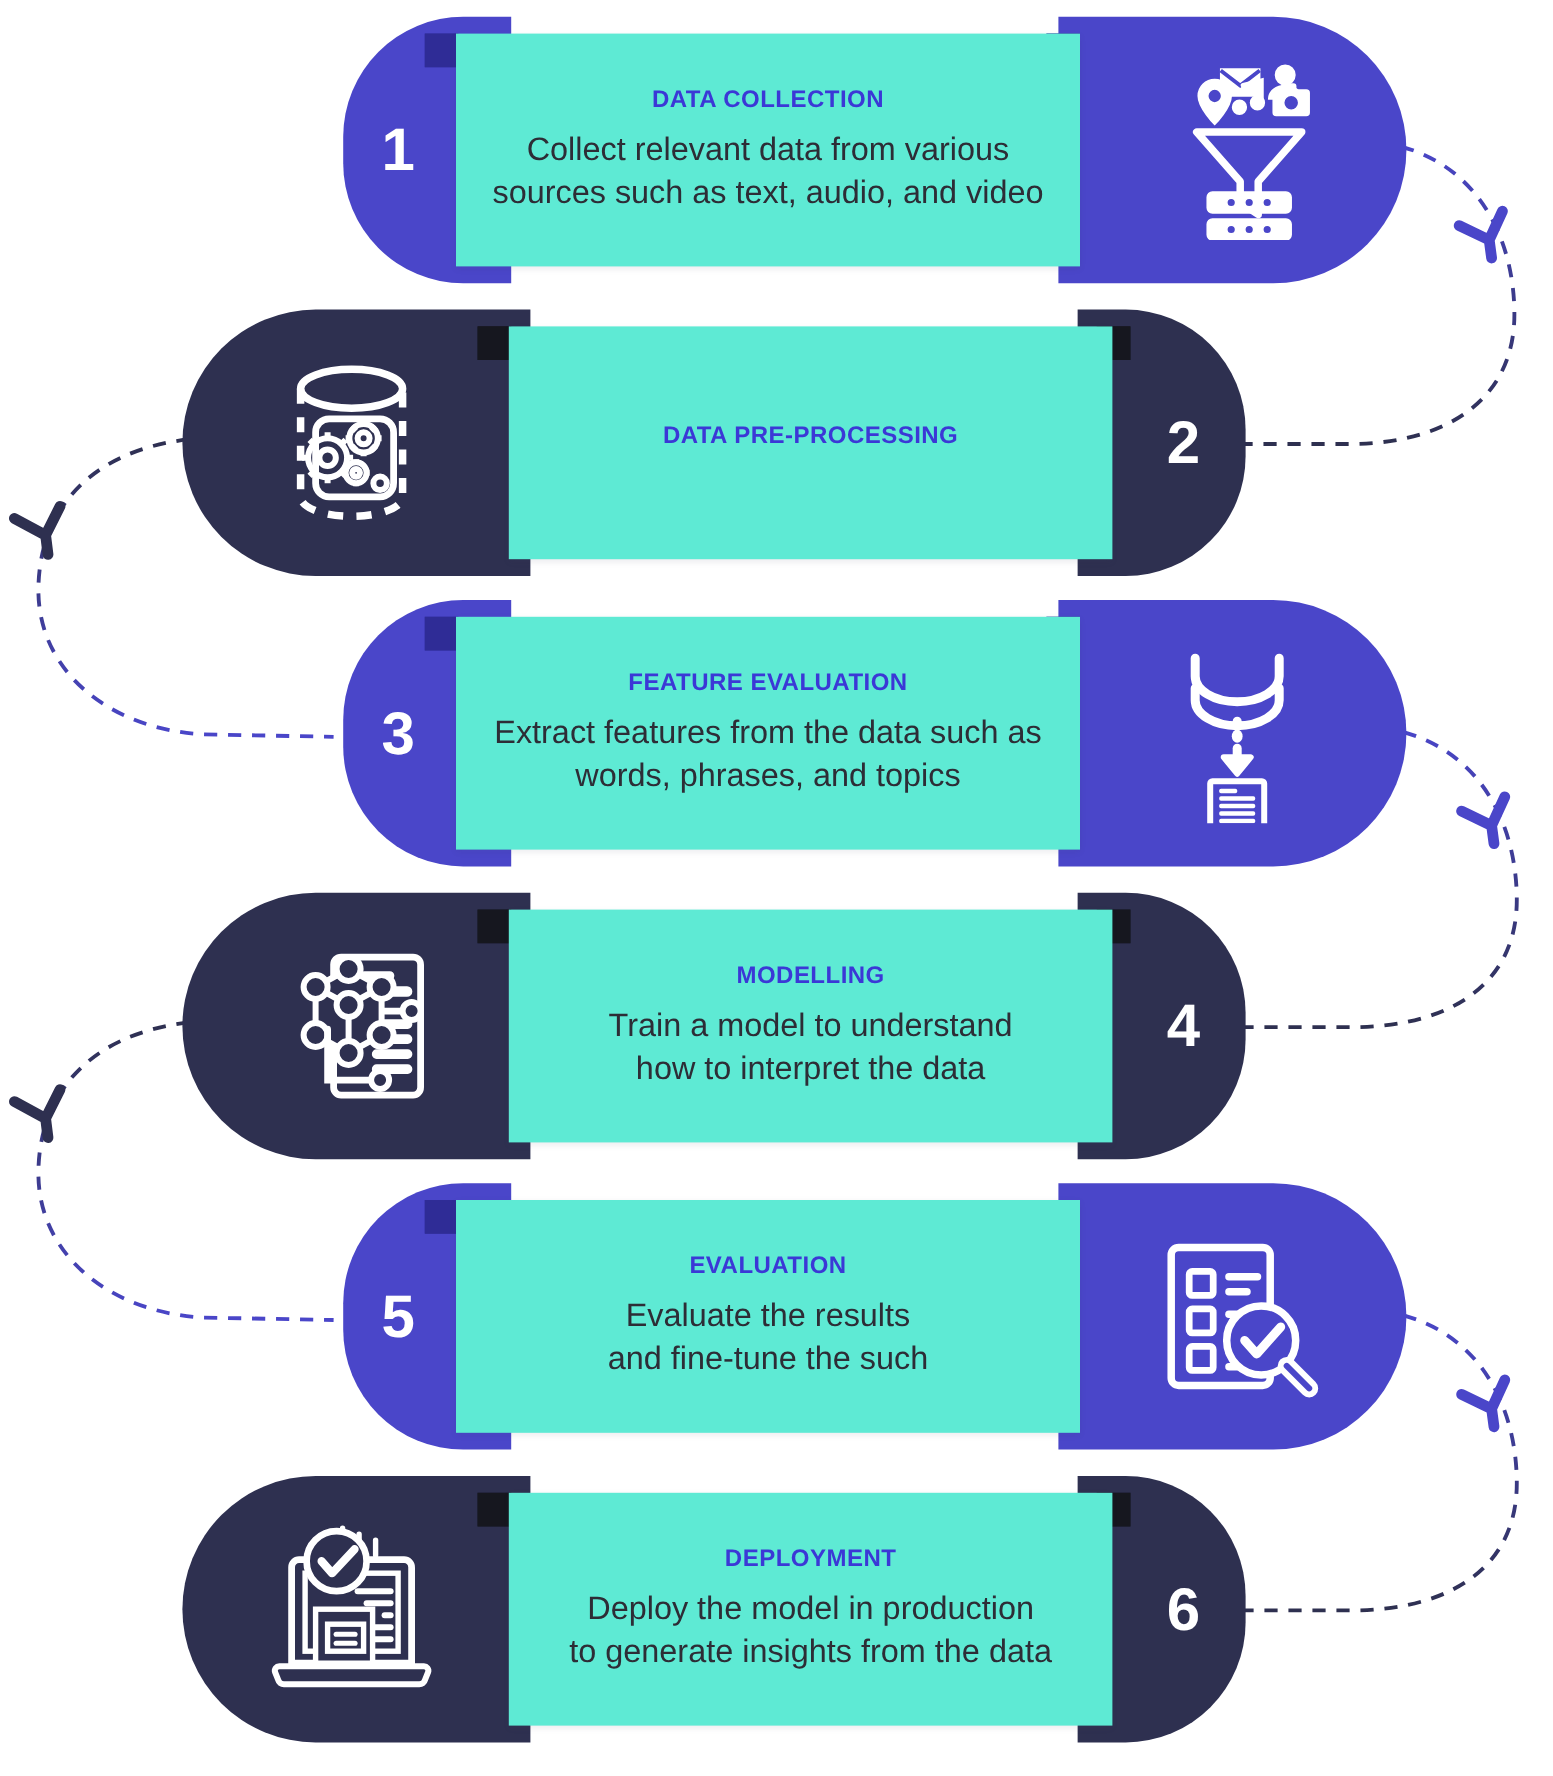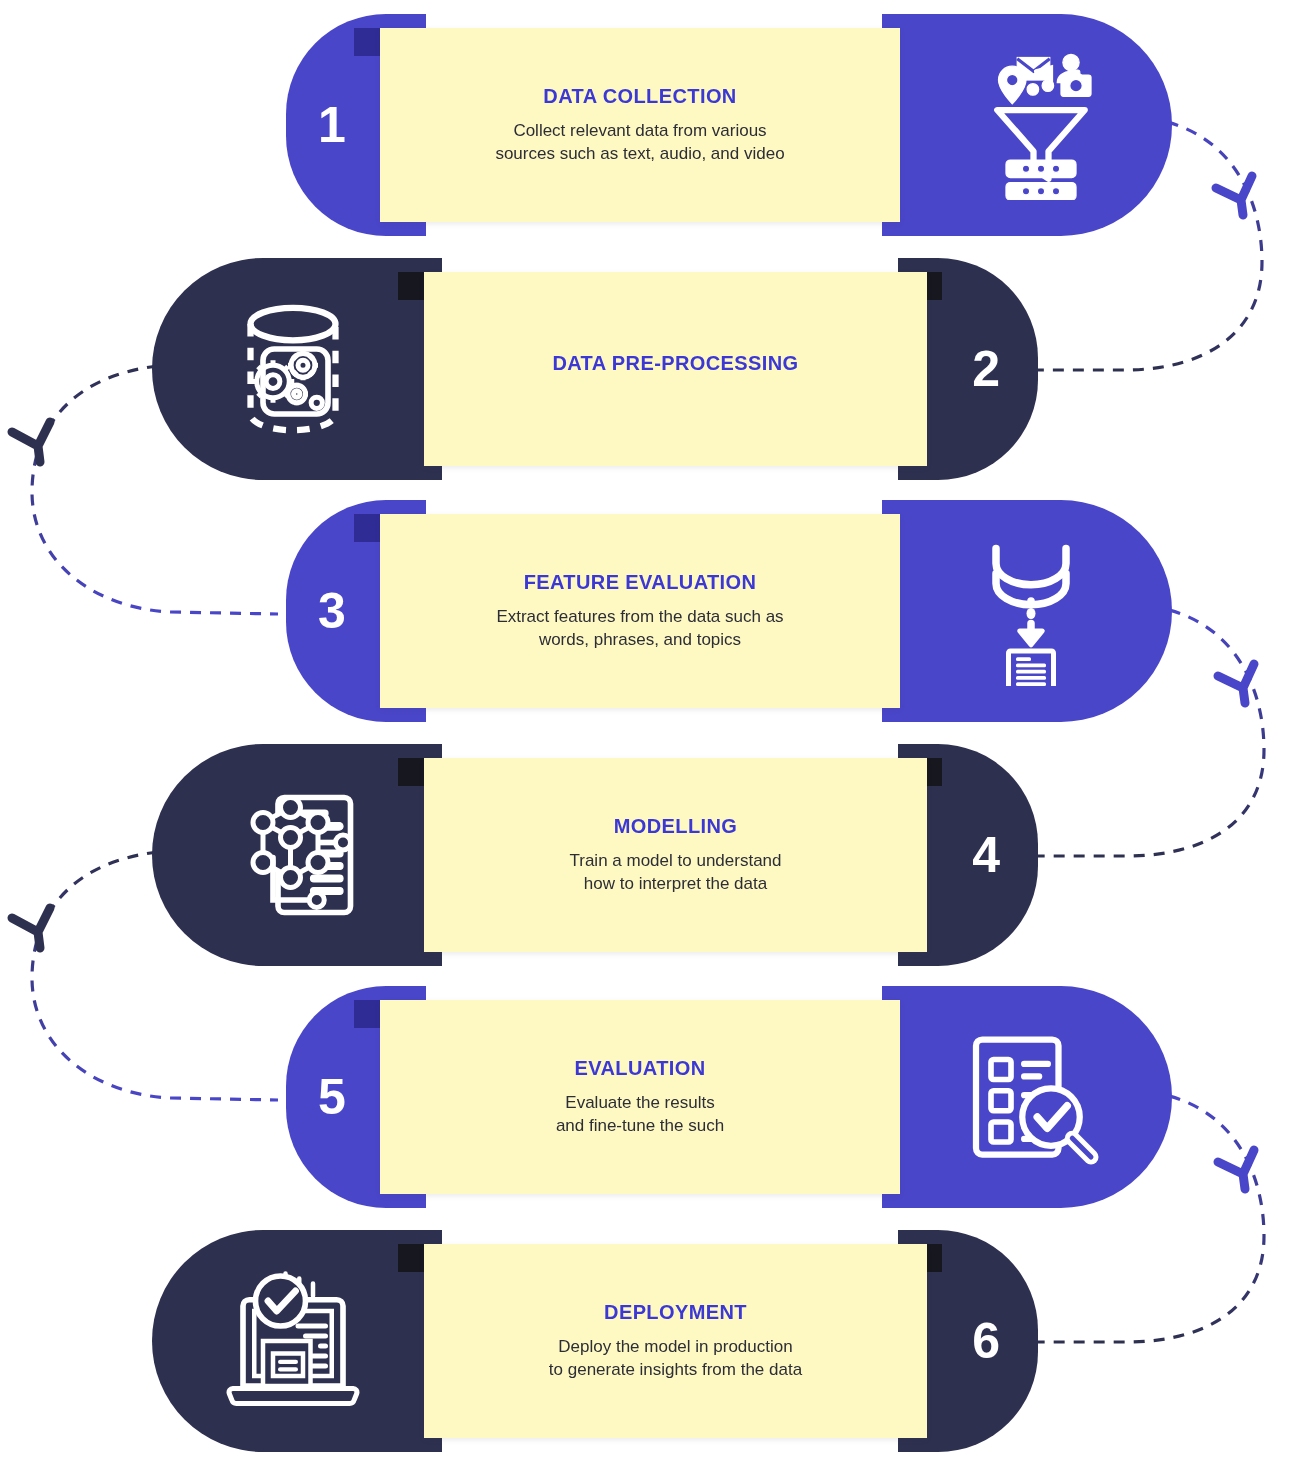--- a/index.html
+++ b/index.html
@@ -39,36 +39,36 @@
   .row.even .num-pill { left: 0;  border-radius: 100px 0 0 100px; background: var(--c); justify-content: flex-start; padding-left: 32px; }
   .row.odd  .num-pill { right: 0; border-radius: 0 100px 100px 0; background: var(--c); justify-content: flex-end;   padding-right: 38px; }
 
   .num-pill .num {
     color: #ffffff; font-size: 50px; font-weight: bold; line-height: 1;
   }
 
   
   .card {
     position: absolute; top: 14px; height: 194px;
-    background: #fef9c3;
+    background: #5eead4;
     z-index: 3;
     display: flex; flex-direction: column;
     align-items: center; justify-content: center;
     text-align: center;
     box-shadow: 0 2px 5px rgba(60,60,90,0.10);
   }
   .row.even .card { left: 94px;  right: 272px; }
   .row.odd  .card { left: 272px; right: 111px; }
 
   .card .title {
     color: #3b38d6; font-size: 20px; font-weight: bold;
     letter-spacing: 0.4px; margin-bottom: 12px;
   }
   .card .desc {
-    color: #2d2d36; font-size: 17px; line-height: 1.32;
+    color: #2d2d36; font-size: 27px; line-height: 1.32;
     white-space: pre-line;
   }
 
   
   .fold { position: absolute; width: 26px; height: 26px; z-index: 2; }
 
   .fold.top, .fold.bottom { position: absolute; width: 28px; height: 28px; background: var(--fold); }
   .row.even .fold.top, .row.even .fold.bottom,
   .row.odd  .fold.top, .row.odd  .fold.bottom { }
 

